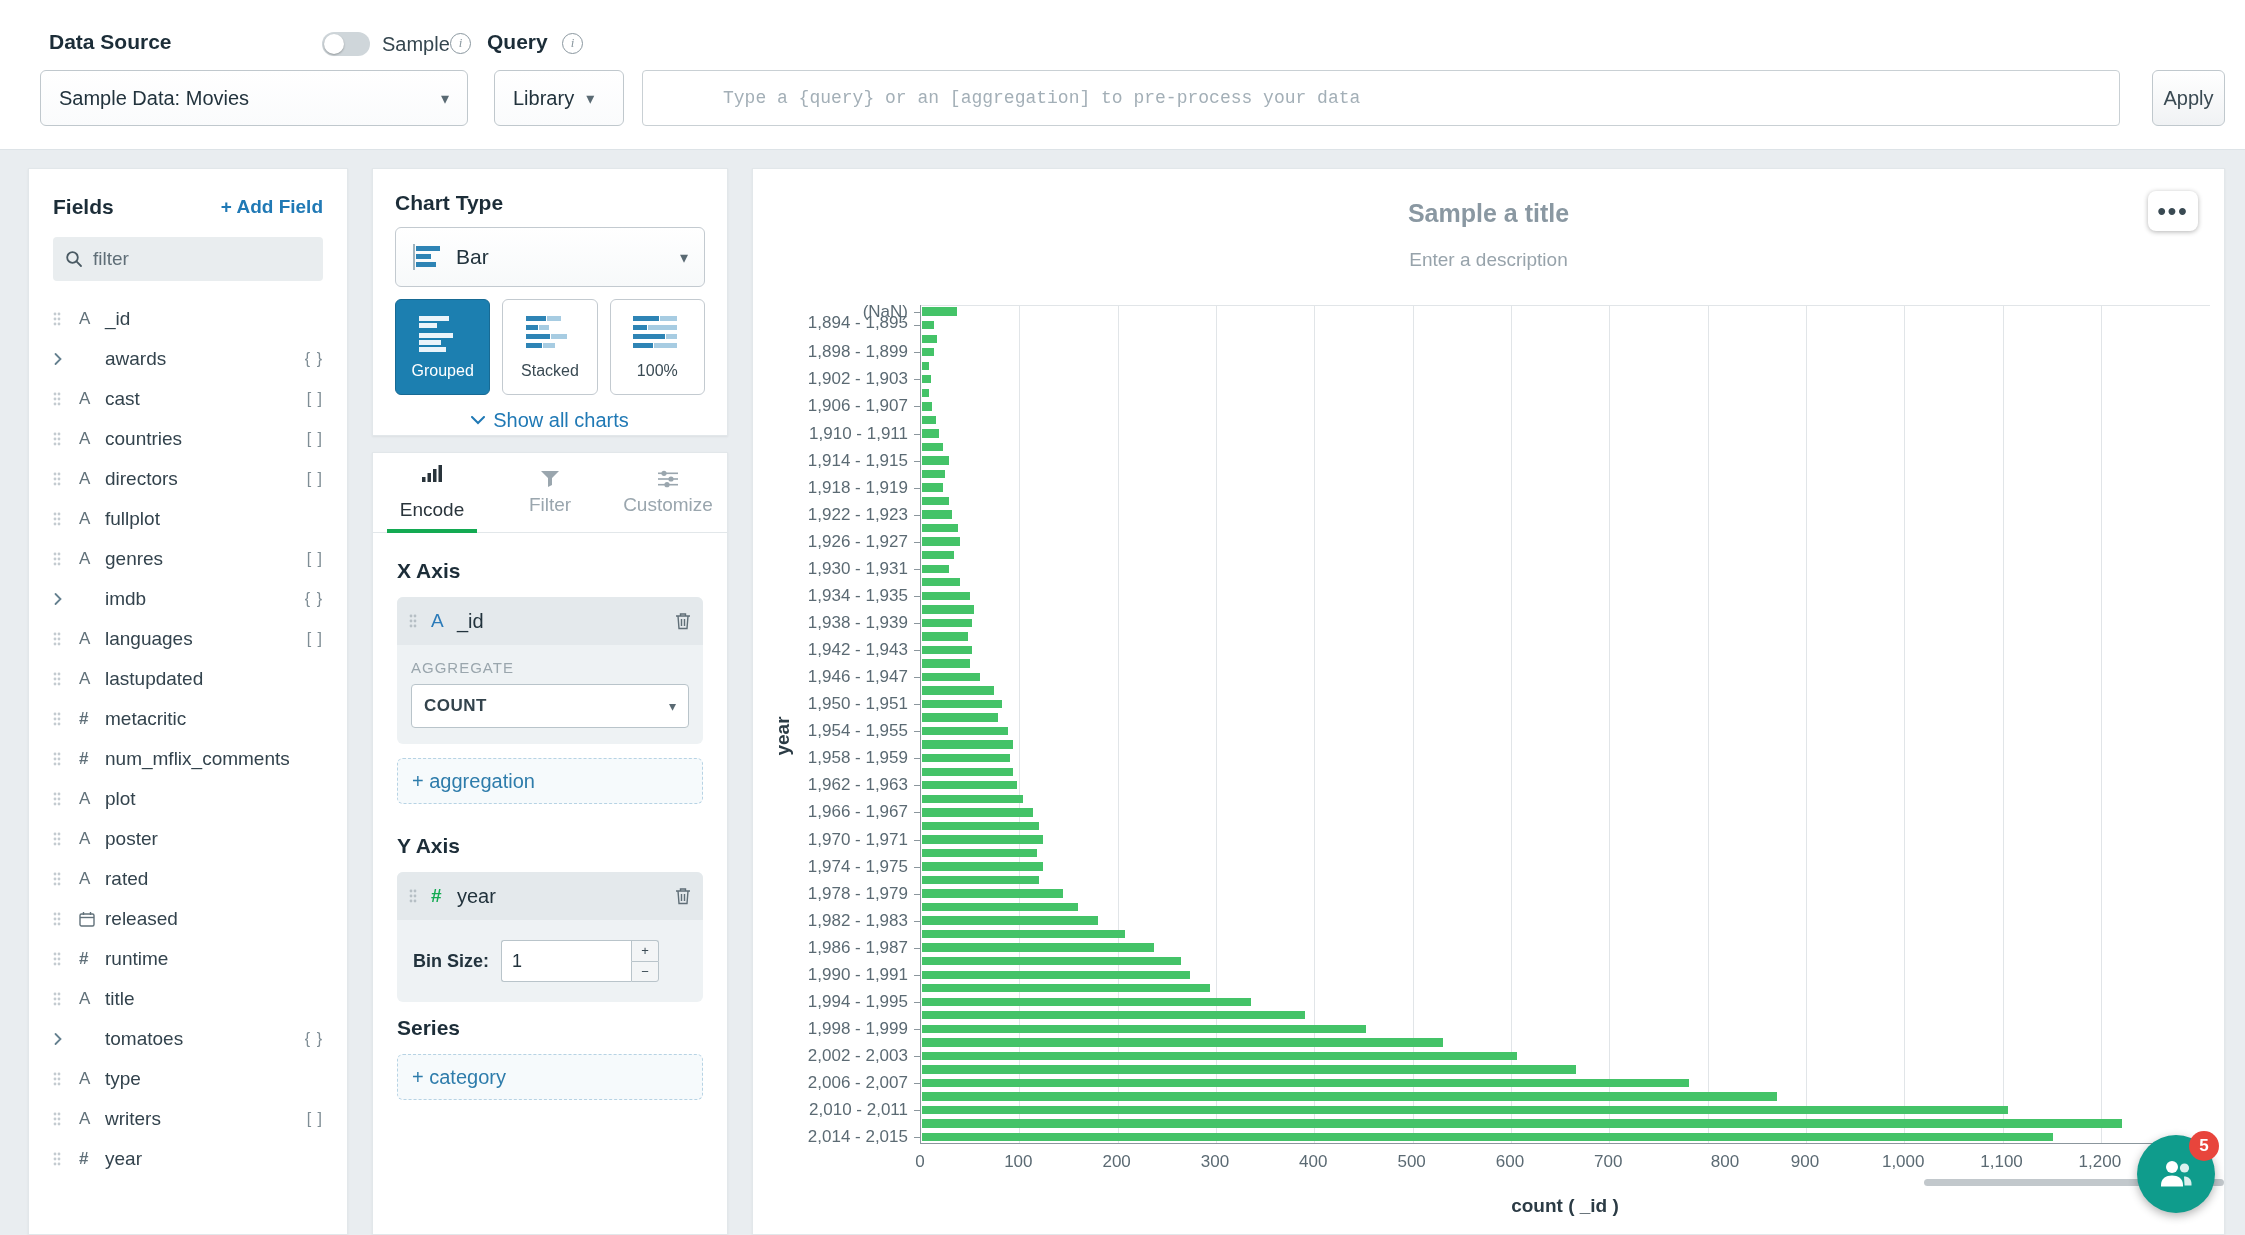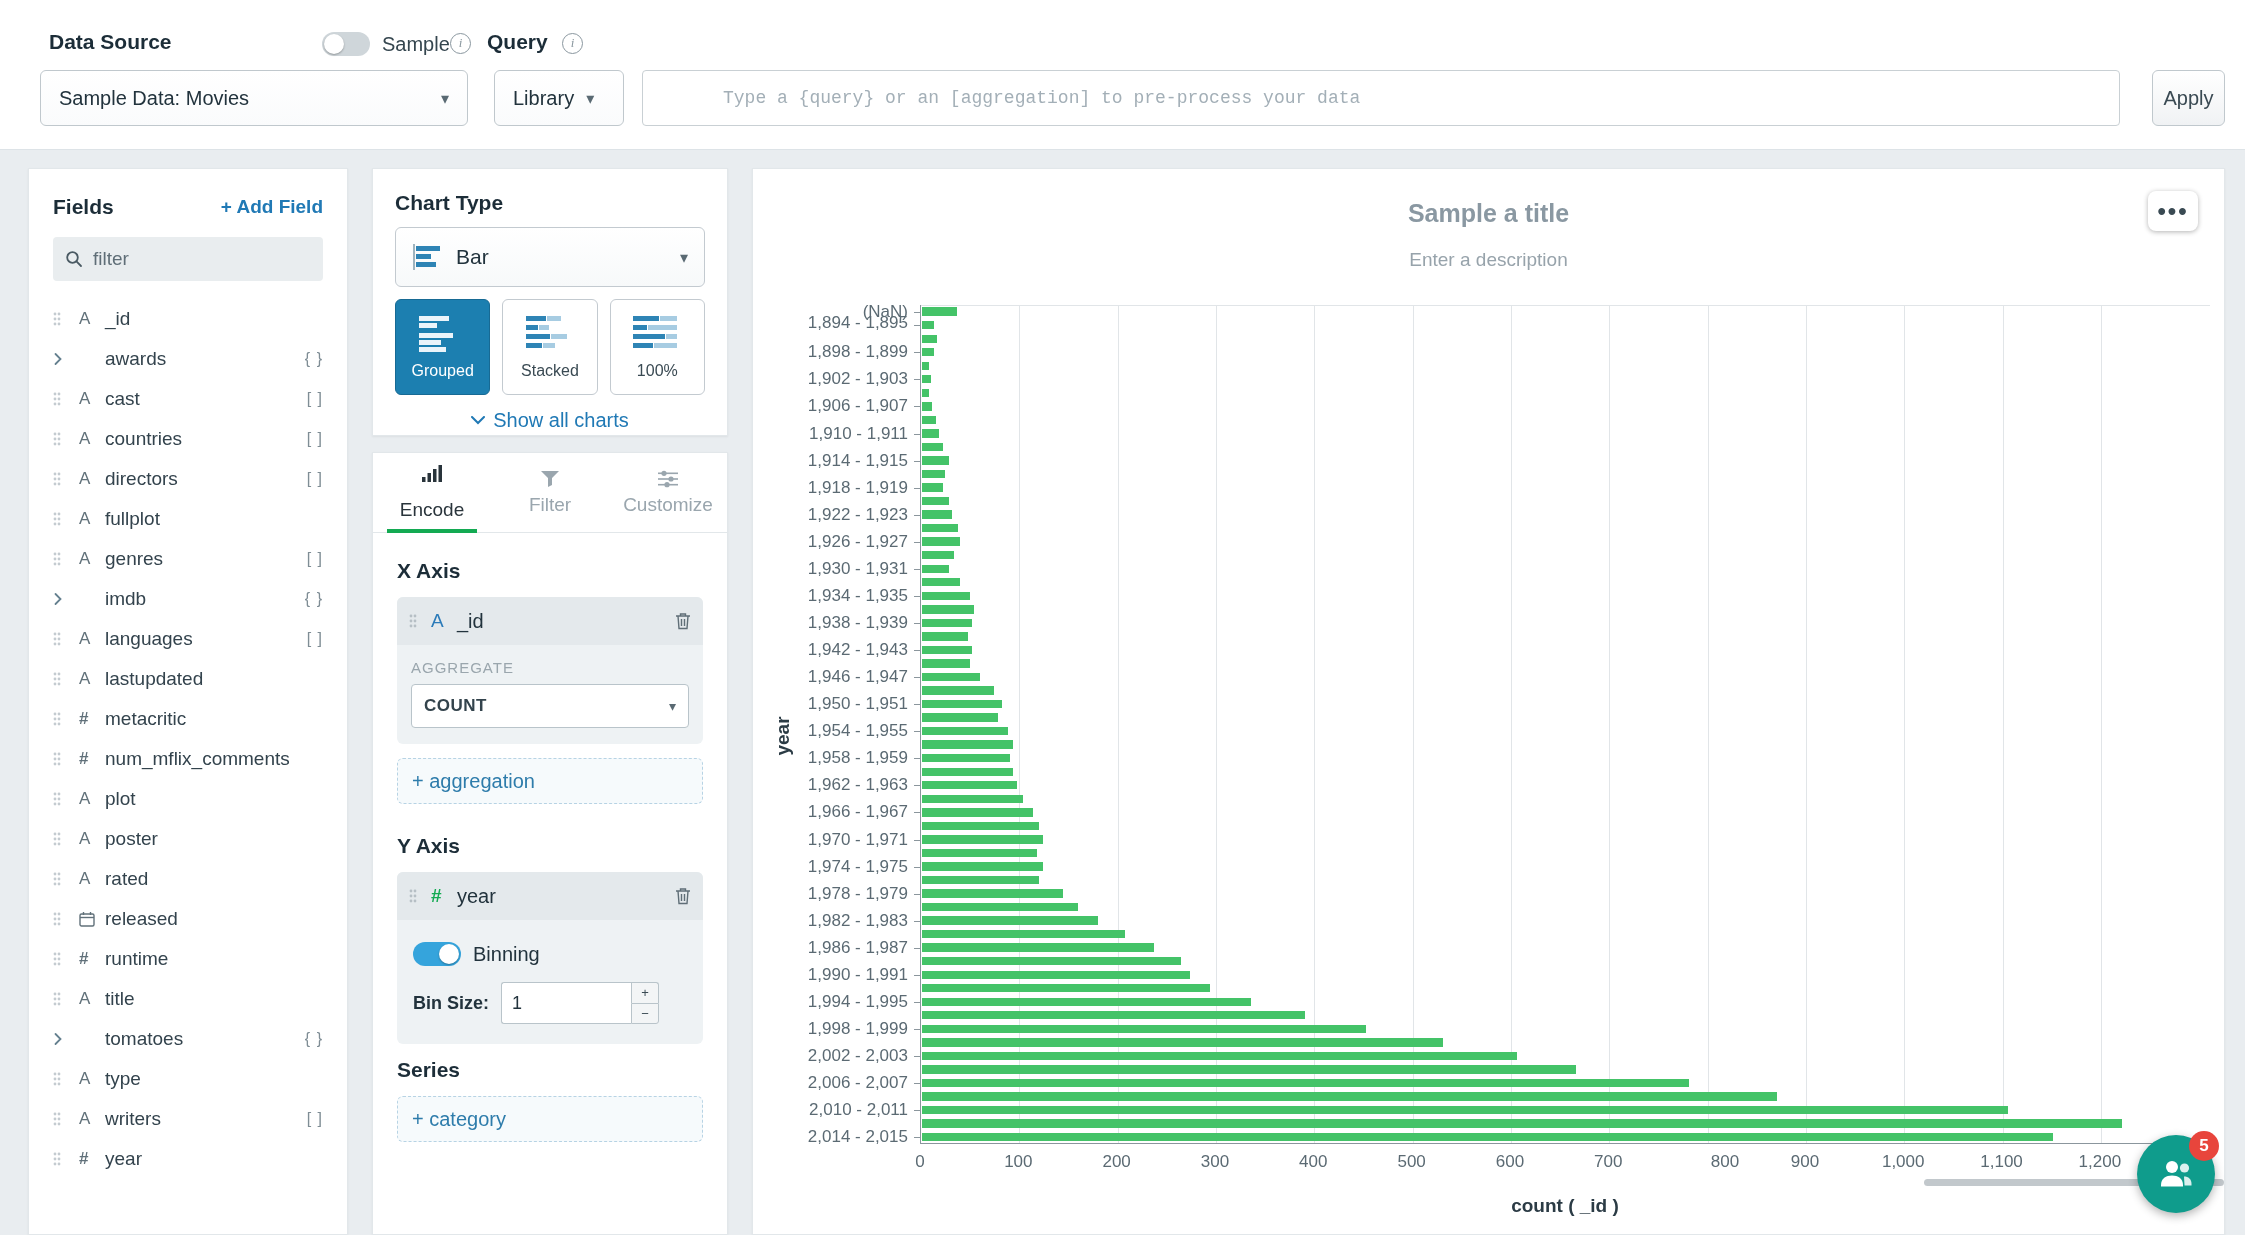--- a/index.html
+++ b/index.html
@@ -674,26 +674,20 @@
               <svg width="16" height="18" viewBox="0 0 16 18">
                 <g fill="none" stroke="#5f6e77" stroke-width="1.4">
                   <path d="M1 4h14M5.5 4V2h5v2"></path>
                   <path d="M3 4l1 12.5h8L13 4"></path>
                   <path d="M6.5 7v7M9.5 7v7"></path>
                 </g>
               </svg>
             </span>
         </div>
         <div class="chip-inner">
-          <div class="binning-row">
-            <div class="toggle on">
-                <div class="knob"></div>
-              </div>
-            <span class="binning-label">Binning</span>
-          </div>
           <div class="binsize-row">
             <span class="binsize-label">Bin Size:</span>
             <span class="bin-wrap">
               <input class="bin-input" value="1" style="">
               <span class="stepper">
                   <button>+</button>
                   <button>−</button>
                 </span>
             </span>
           </div>

